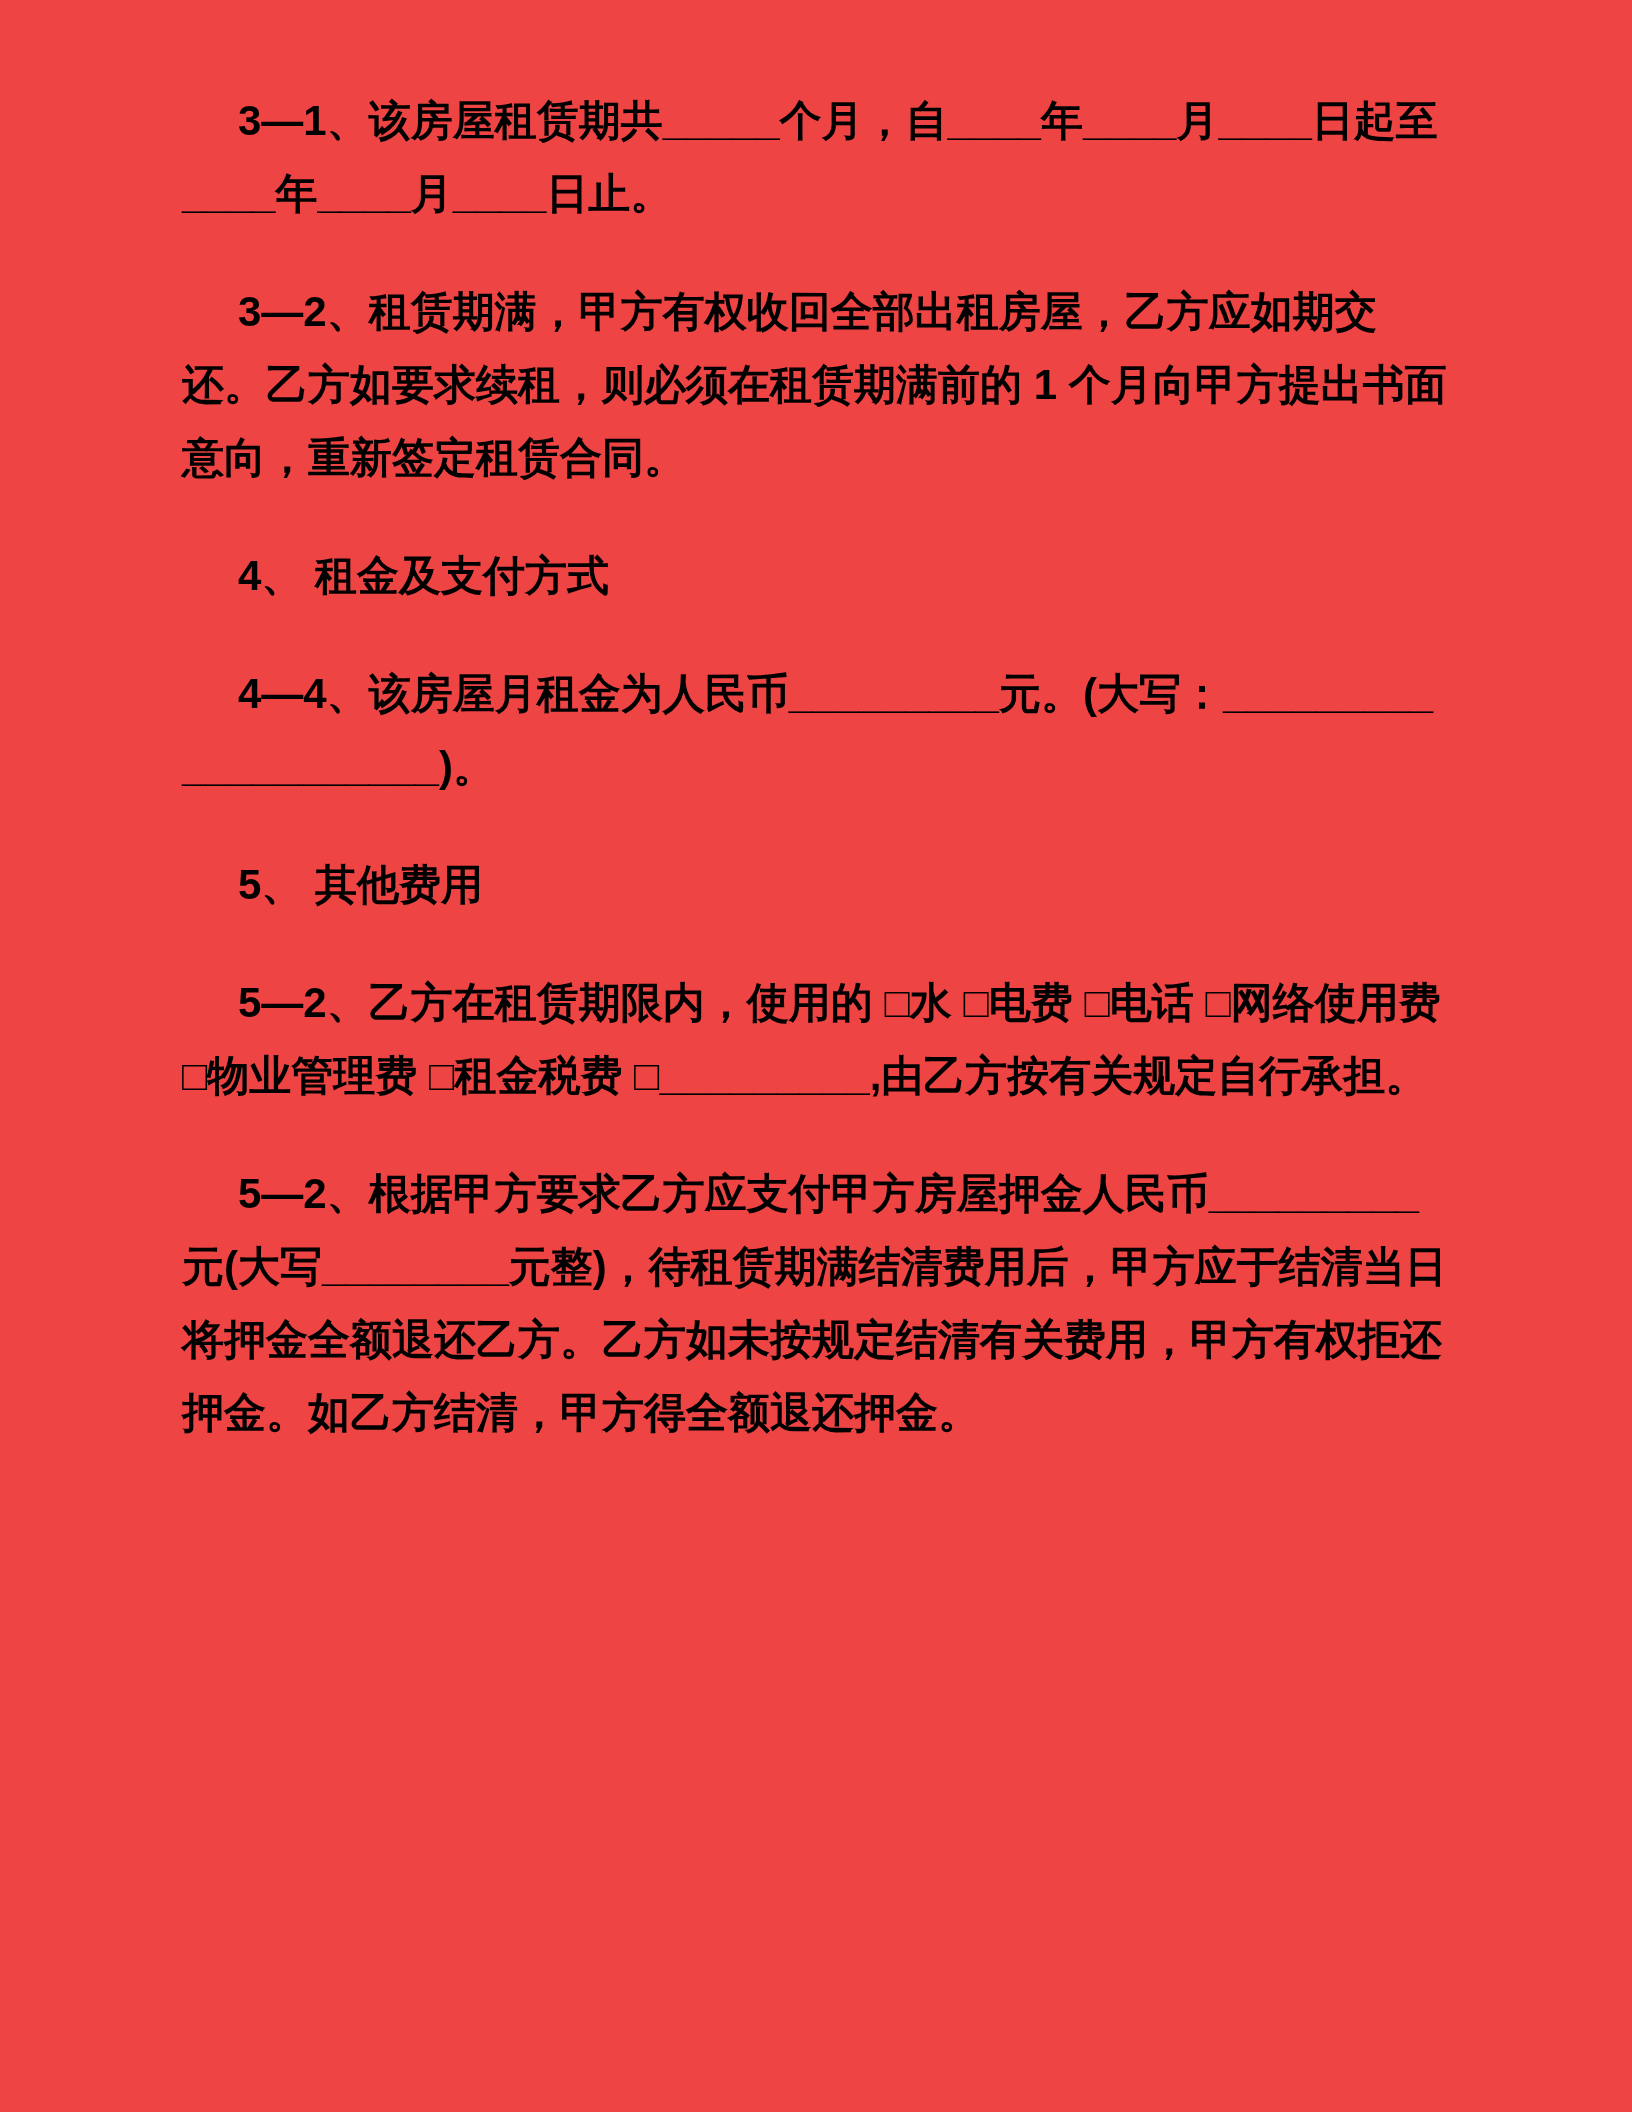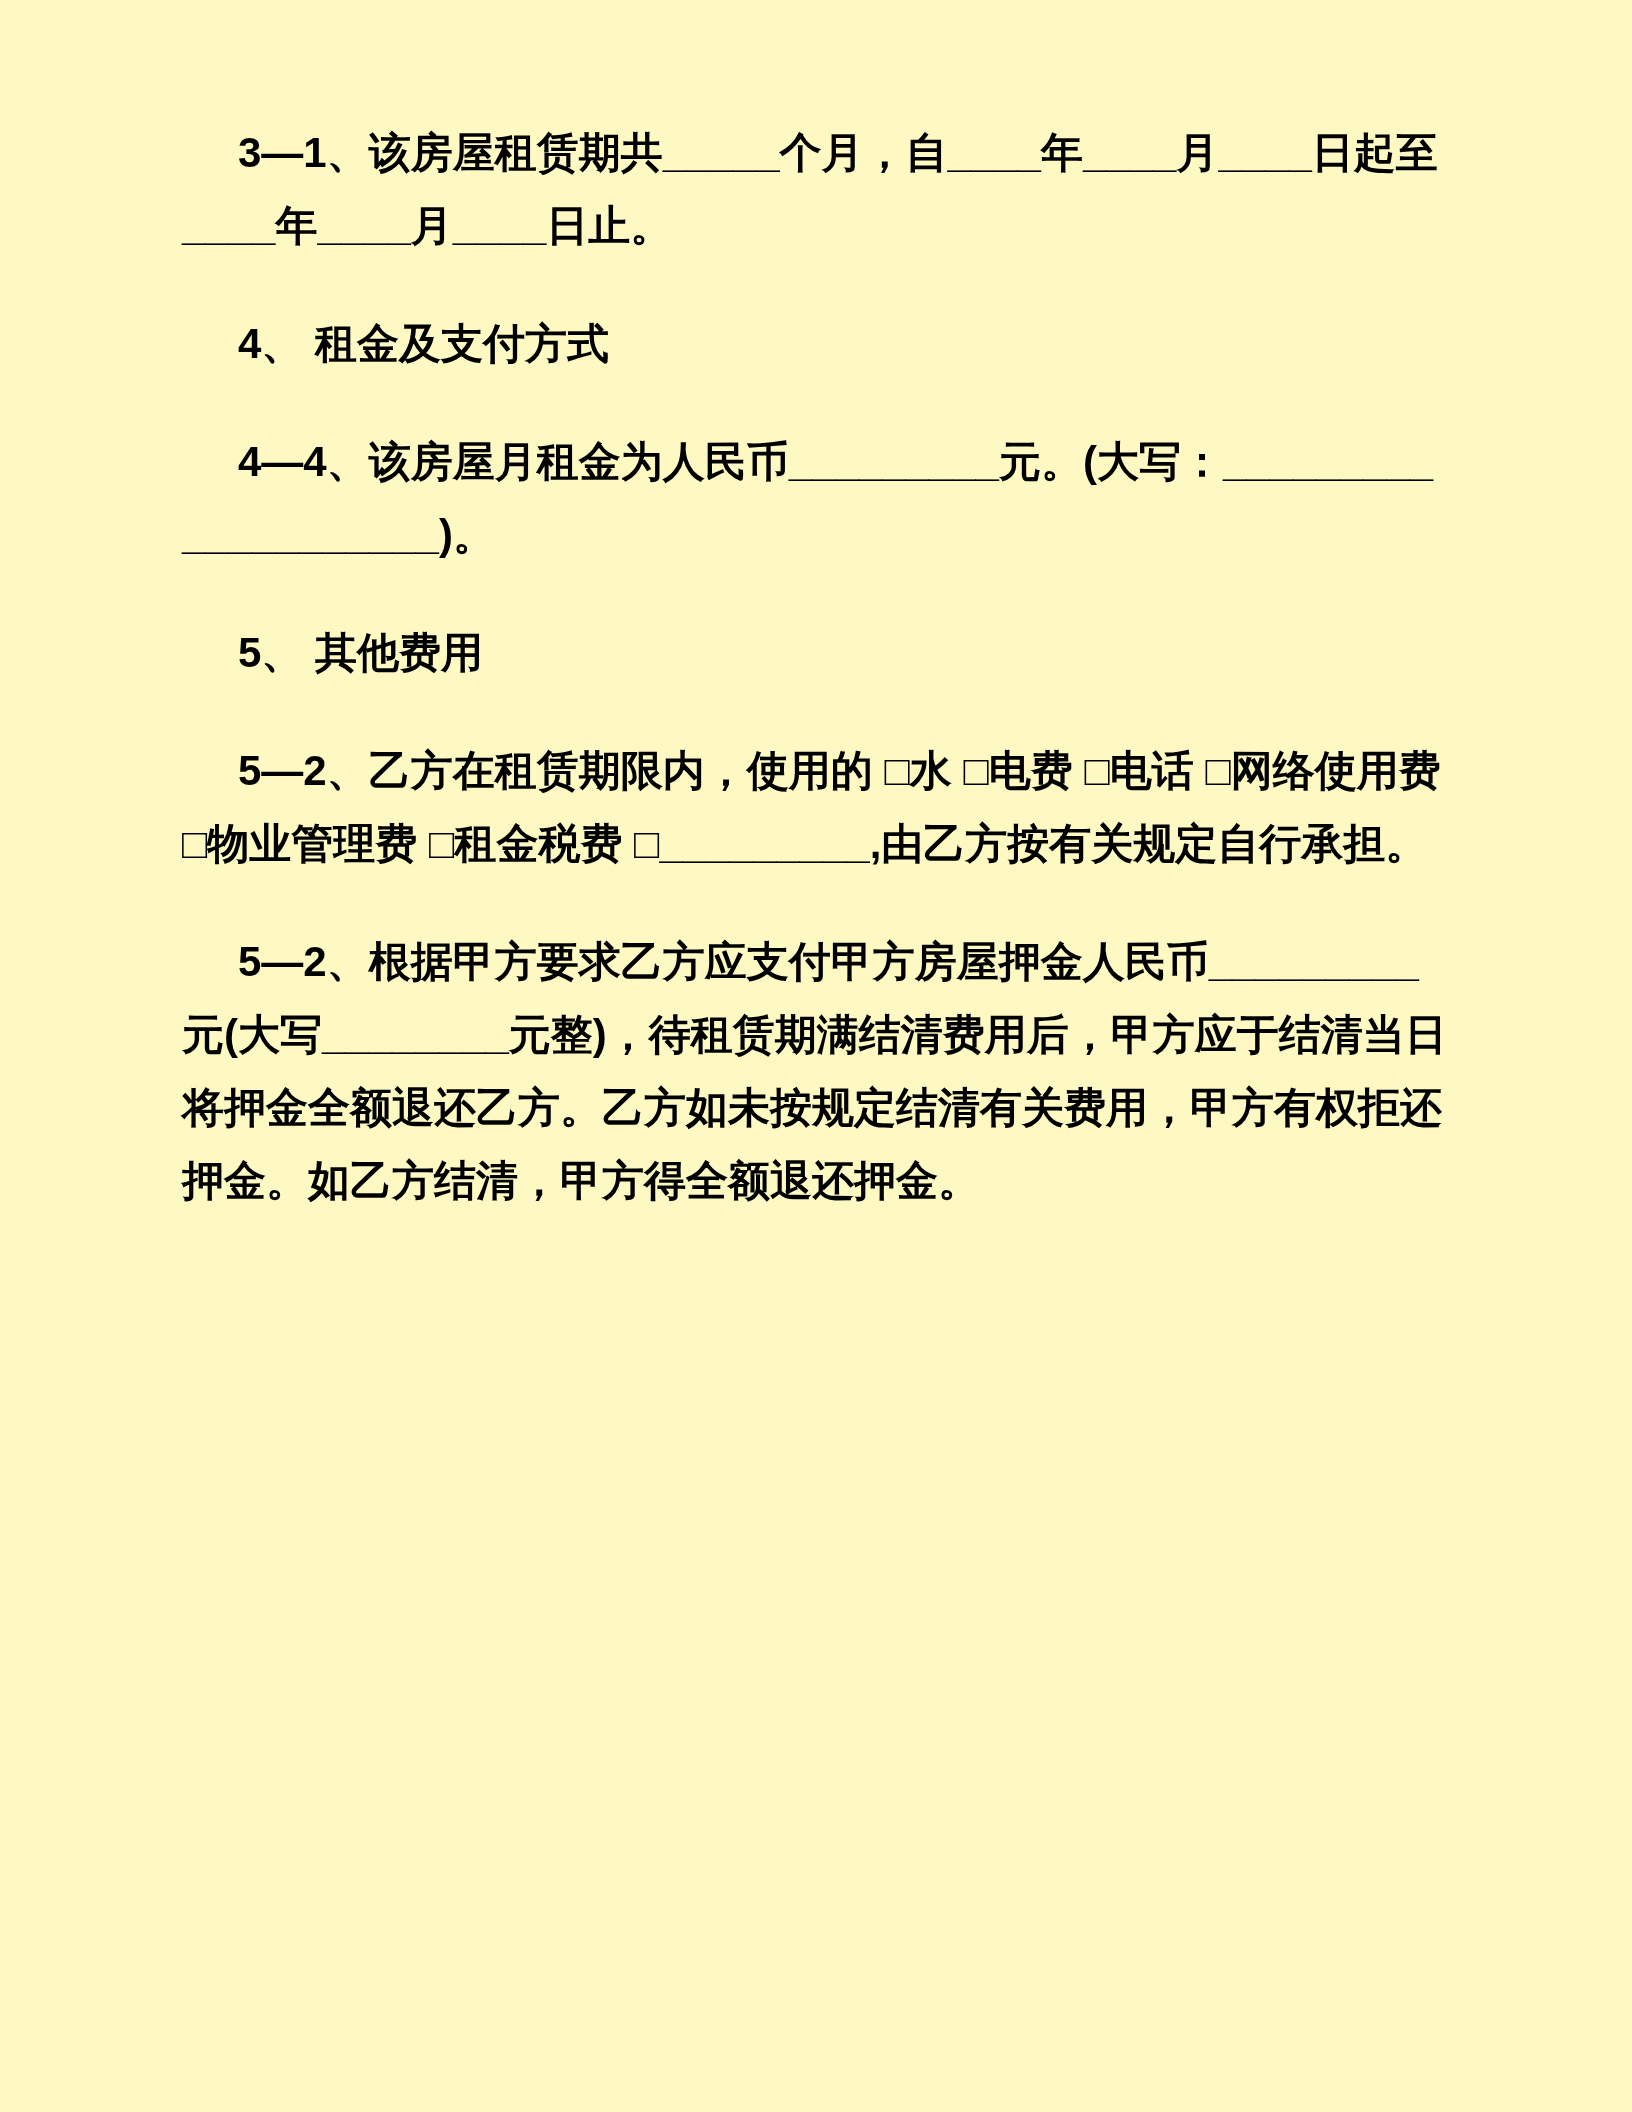--- a/index.html
+++ b/index.html
@@ -5,24 +5,24 @@
   html, body {
     margin: 0;
     padding: 0;
     background: #ffffff;
   }
   .page {
     position: relative;
     width: 1632px;
     height: 2112px;
     margin: 0 auto;
-    background: #fef9c3;
+    background: #ef4444;
     overflow: hidden;
     box-sizing: border-box;
-    padding: 116px 180px 0 182px;
+    padding: 84px 180px 0 182px;
     color: #000000;
     font-family: "Liberation Sans", "DejaVu Sans", sans-serif;
     font-weight: bold;
     font-size: 42px;
     line-height: 73px;
   }
   .doc-body {
     width: 1270px;
   }
   .doc-body p {
@@ -32,19 +32,20 @@
     overflow-wrap: anywhere;
     white-space: normal;
   }
 </style>
 </head>
 <body>
 
 <div class="page">
   <div class="doc-body">
     <p>3—1、该房屋租赁期共_____个月，自____年____月____日起至____年____月____日止。</p>
+    <p>3—2、租赁期满，甲方有权收回全部出租房屋，乙方应如期交还。乙方如要求续租，则必须在租赁期满前的 1 个月向甲方提出书面意向，重新签定租赁合同。</p>
     <p>4、 租金及支付方式</p>
     <p>4—4、该房屋月租金为人民币_________元。(大写：____________________)。</p>
     <p>5、 其他费用</p>
     <p>5—2、乙方在租赁期限内，使用的 □水 □电费 □电话 □网络使用费 □物业管理费 □租金税费 □_________,由乙方按有关规定自行承担。</p>
     <p>5—2、根据甲方要求乙方应支付甲方房屋押金人民币_________元(大写________元整)，待租赁期满结清费用后，甲方应于结清当日将押金全额退还乙方。乙方如未按规定结清有关费用，甲方有权拒还押金。如乙方结清，甲方得全额退还押金。</p>
   </div>
 </div>
 
 </body></html>

